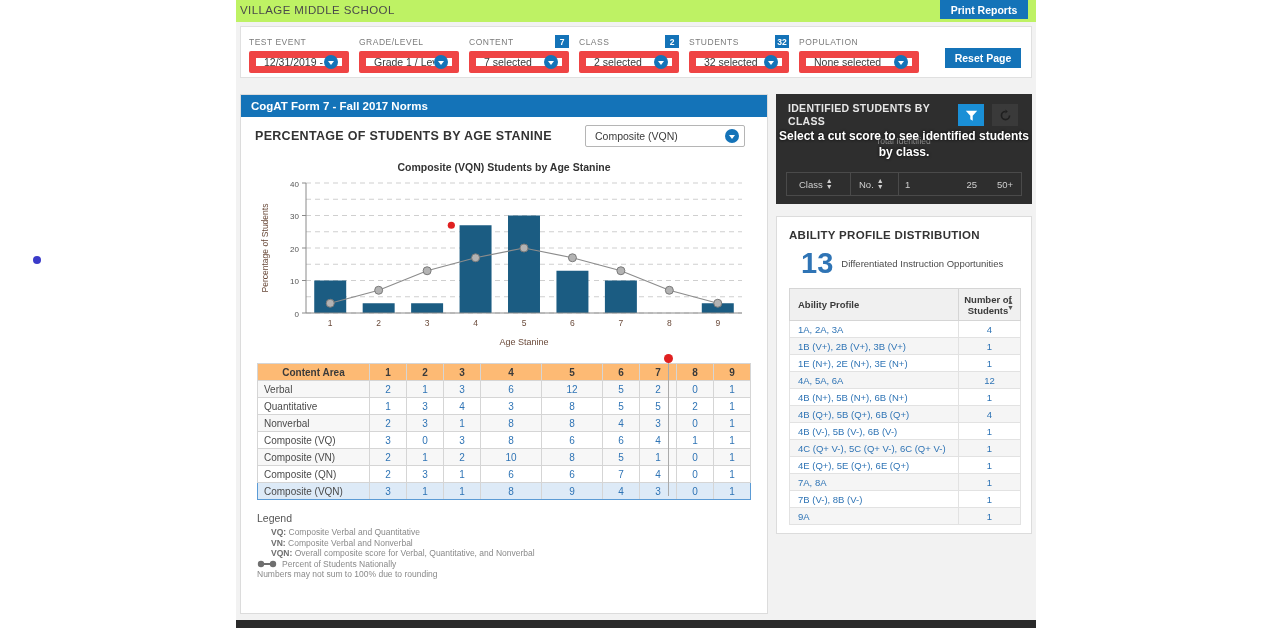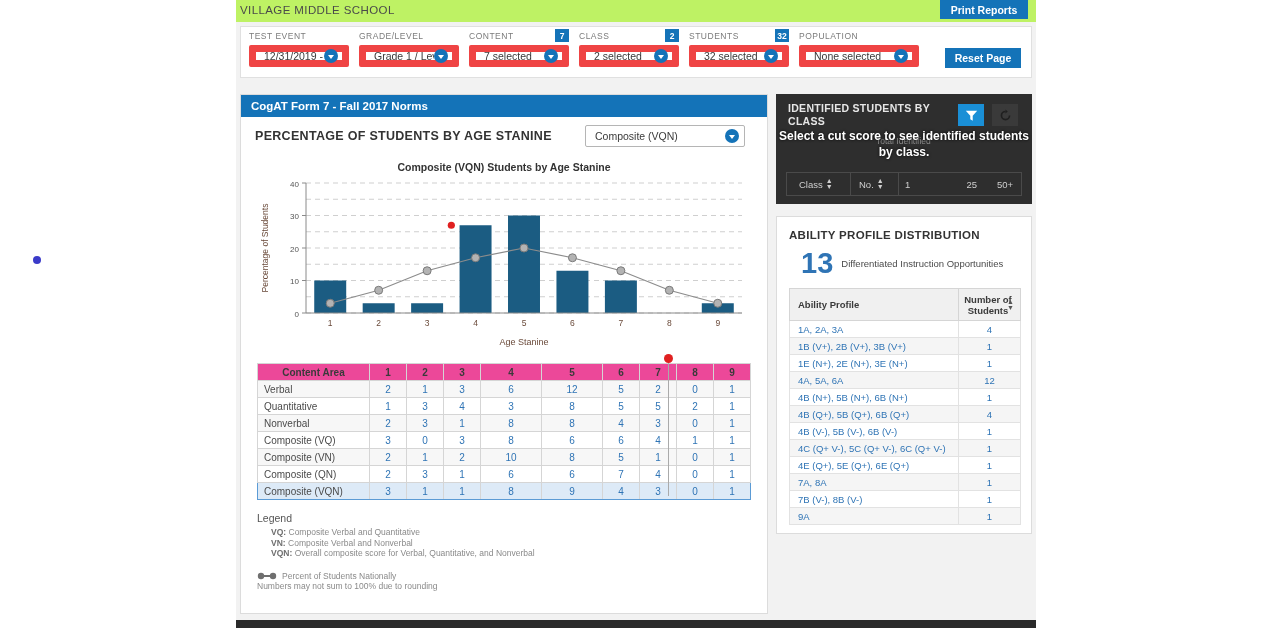--- a/index.html
+++ b/index.html
@@ -21,21 +21,21 @@
   #bottom-bar{position:absolute;left:236px;top:620px;width:800px;height:8px;background:#2a2a2a;}
 
   
   #top-header{position:absolute;left:0;top:0;width:800px;height:22px;background:#bef264;}
   #school-name{position:absolute;left:4px;top:4px;font-size:11.5px;color:#4a4a4a;letter-spacing:.4px;}
   #print-reports{position:absolute;right:8px;top:0px;width:88px;height:19px;background:#1473b8;color:#fff;
       font-size:10.5px;font-weight:bold;display:flex;align-items:center;justify-content:center;cursor:pointer;}
 
   
   #filter-bar{position:absolute;left:4px;top:26px;width:792px;height:52px;background:#fff;border:1px solid #e0e0e0;}
-  .filter{position:absolute;top:4px;}
+  .filter{position:absolute;top:10px;}
   .filter-label{font-size:8.5px;color:#7b7b7b;letter-spacing:.5px;height:12px;}
   .filter-select{margin-top:2px;height:22px;background:#fff;border:7px solid #ef4444;border-radius:2px;
       display:flex;align-items:center;padding:0 4px 0 8px;cursor:pointer;}
   .filter-select .val{flex:1;font-size:10.5px;color:#3a3a3a;white-space:nowrap;overflow:hidden;}
   .caret{width:14px;height:14px;border-radius:50%;background:#1473b8;display:flex;align-items:center;
       justify-content:center;flex:0 0 14px;}
   .caret::after{content:"";width:0;height:0;border-left:3.5px solid transparent;border-right:3.5px solid transparent;
       border-top:4px solid #fff;margin-top:1px;}
   .badge{position:absolute;top:-2px;width:14px;height:13px;background:#1473b8;color:#fff;font-size:8.5px;
       font-weight:bold;display:flex;align-items:center;justify-content:center;}
@@ -54,21 +54,21 @@
 
   
   #chart-wrap{position:relative;height:200px;}
   #chart-title{text-align:center;font-size:10.5px;font-weight:bold;color:#333;padding-top:4px;}
   #chart-svg{display:block;margin:0 auto;}
 
   
   #data-table-wrap{position:relative;margin:6px 16px 0 16px;}
   table.dt{border-collapse:collapse;width:100%;}
   table.dt th,table.dt td{border:1px solid #d5d5d5;height:17px;text-align:center;font-size:10px;}
-  table.dt thead th{background:#ec4899;color:#3a3a3a;font-weight:bold;}
+  table.dt thead th{background:#fdba74;color:#3a3a3a;font-weight:bold;}
   table.dt thead th.ca{width:112px;}
   table.dt tbody td.label{text-align:left;padding-left:6px;color:#4a4a4a;}
   table.dt tbody td.num{color:#2f74b5;}
   table.dt tbody tr:nth-child(odd) td{background:#f7f7f7;}
   table.dt tbody tr:nth-child(even) td{background:#ffffff;}
   table.dt tbody tr.highlight td{background:#ddeaf7;border-top:1px solid #5b9bd5;border-bottom:1px solid #5b9bd5;}
   table.dt tbody tr.highlight td:first-child{border-left:1px solid #5b9bd5;}
   table.dt tbody tr.highlight td:last-child{border-right:1px solid #5b9bd5;}
   #cut-marker{position:absolute;left:411px;top:-5px;width:1px;height:138px;background:#aaa;}
   #cut-marker::before{content:"";position:absolute;left:-4px;top:-4px;width:9px;height:9px;border-radius:50%;background:#e02020;}
@@ -356,21 +356,21 @@
         <div id="cut-marker"></div>
       </div>
 
       <div id="legend">
         <div id="legend-title">Legend</div>
         <div id="legend-items">
             <div class="legend-line"><b>VQ:</b> <span>Composite Verbal and Quantitative</span></div>
             <div class="legend-line"><b>VN:</b> <span>Composite Verbal and Nonverbal</span></div>
             <div class="legend-line"><b>VQN:</b> <span>Overall composite score for Verbal, Quantitative, and Nonverbal</span></div>
           </div>
-        <div class="legend-line" style="padding-left:0;margin-top:12px;">
+        <div class="legend-line" style="padding-left:0;">
           <svg class="legend-sym" width="20" height="8">
             <line x1="3" y1="4" x2="17" y2="4" stroke="#6f6f6f" stroke-width="2"></line>
             <circle cx="4" cy="4" r="3.2" fill="#6f6f6f"></circle>
             <circle cx="16" cy="4" r="3.2" fill="#6f6f6f"></circle>
           </svg><span>Percent of Students Nationally</span>
         </div>
         <div id="legend-last">Numbers may not sum to 100% due to rounding</div>
       </div>
     </div>
 

